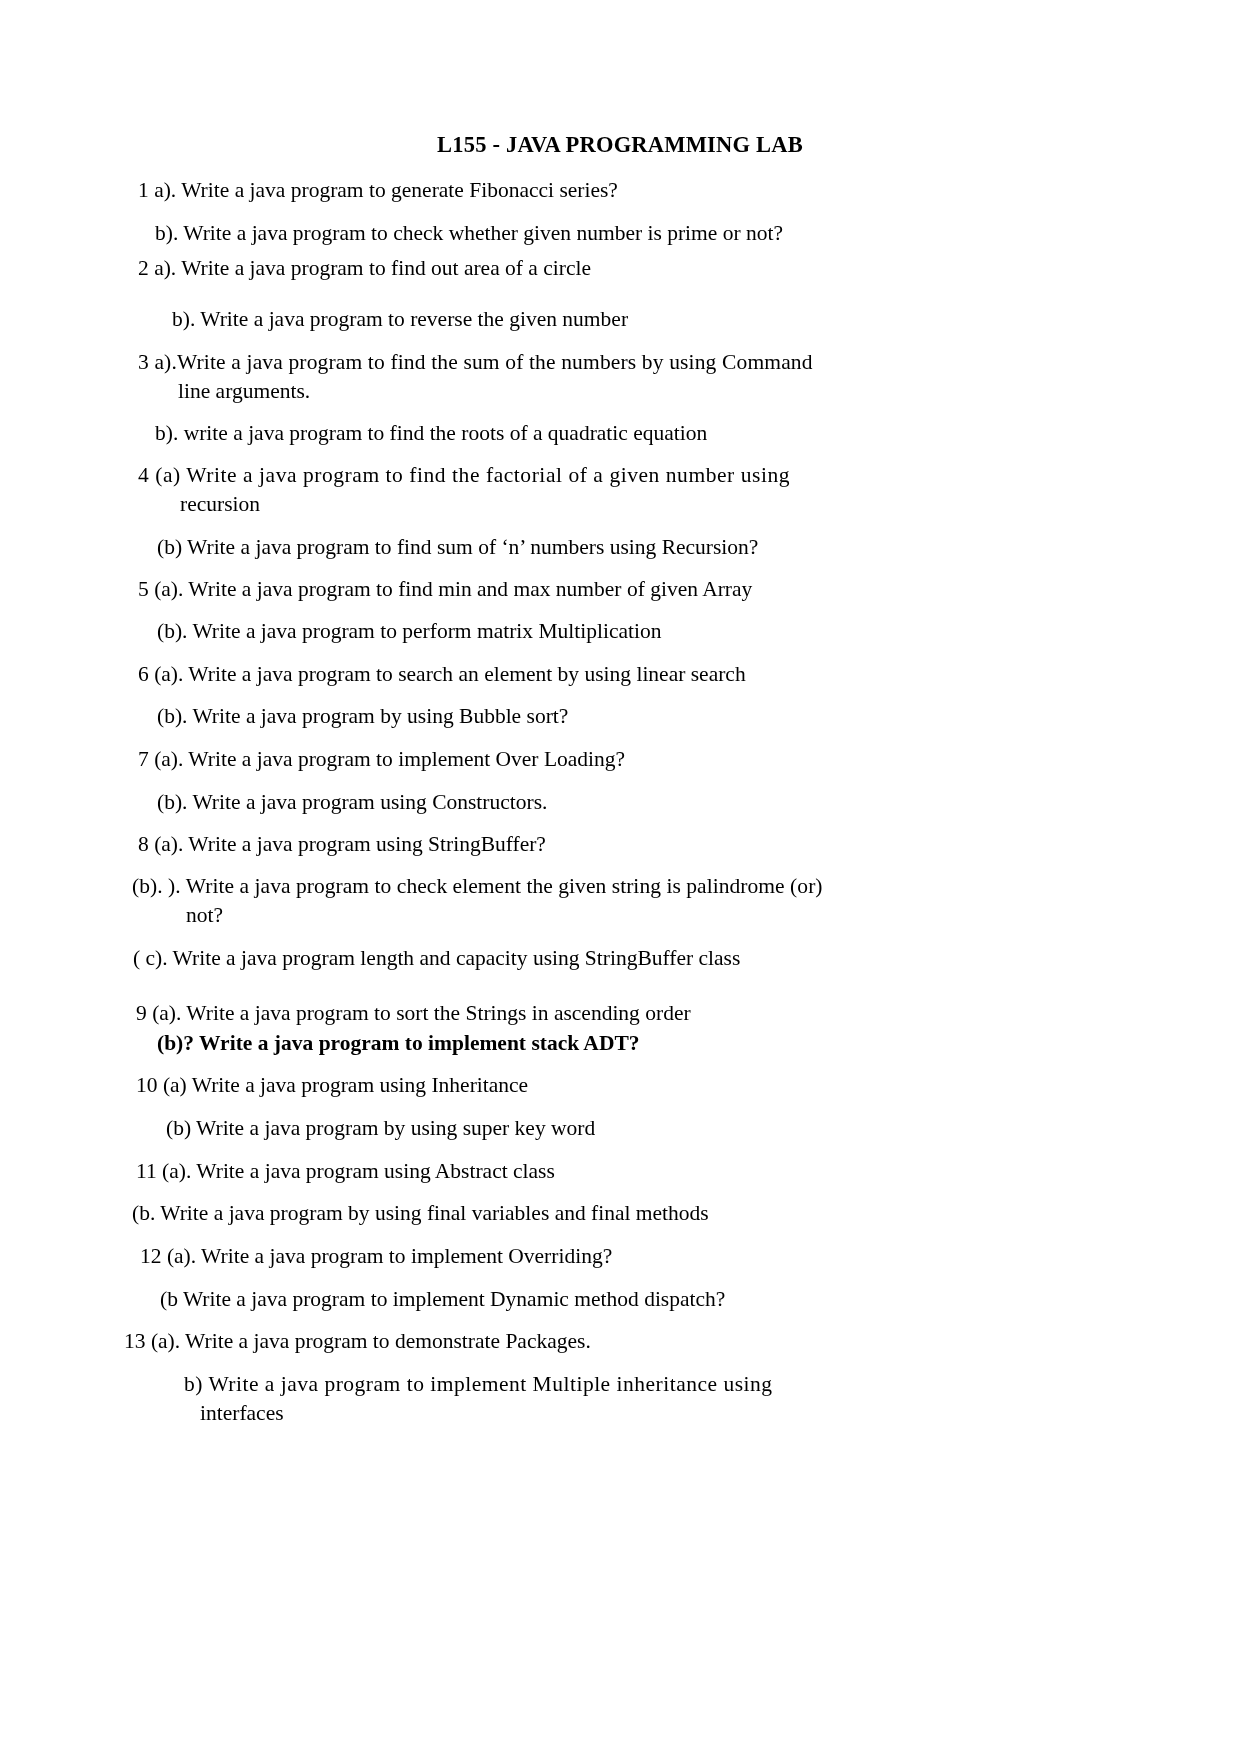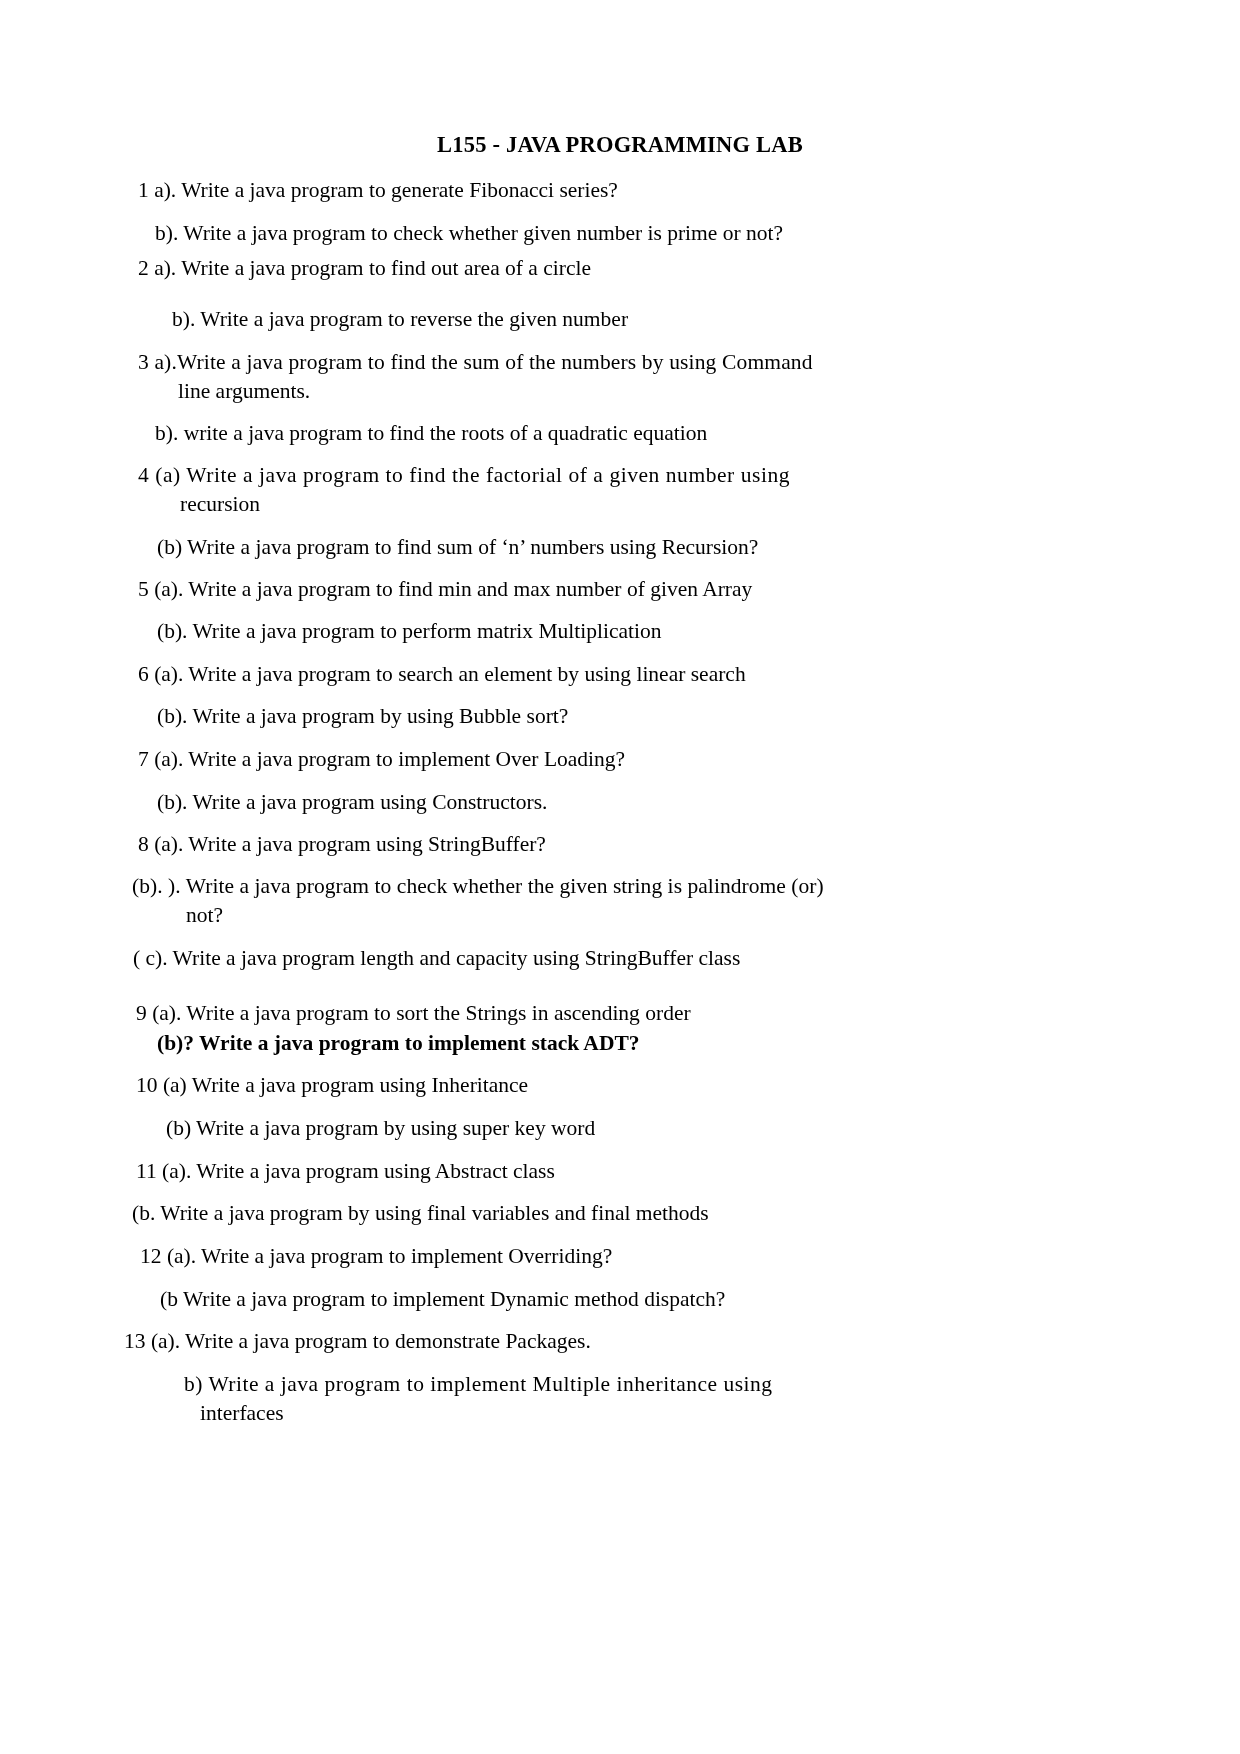--- a/index.html
+++ b/index.html
@@ -69,21 +69,21 @@
   <div class="qline" style="left:138px; top:660px;">6 (a). Write a java program to search an element by using linear search</div>
 
   <div class="qline" style="left:157px; top:702px;">(b). Write a java program by using Bubble sort?</div>
 
   <div class="qline" style="left:138px; top:745px;">7 (a). Write a java program  to implement Over Loading?</div>
 
   <div class="qline" style="left:157px; top:788px;">(b). Write a java program using Constructors.</div>
 
   <div class="qline" style="left:138px; top:830px;">8 (a).  Write a java program using StringBuffer?</div>
 
-  <div class="qline" style="left:132px; top:872px; letter-spacing:0.05px;">(b).  ).  Write  a  java  program  to  check  whether  the  given  string  is  palindrome  (or)</div>
+  <div class="qline" style="left:132px; top:872px; letter-spacing:0.05px;">(b).  ).  Write  a  java  program  to  check  element  the  given  string  is  palindrome  (or)</div>
 
   <div class="qline" style="left:186px; top:901px;">not?</div>
 
   <div class="qline" style="left:133px; top:944px;">( c).  Write a java program length and capacity using StringBuffer class</div>
 
   <div class="qline" style="left:136px; top:986px;margin-top:13px;">9 (a). Write a java program  to sort the Strings in ascending order</div>
 
   <div class="qline" style="left:157px; top:1029px;font-weight:bold;">(b)? Write a java program to implement stack ADT?</div>
 
   <div class="qline" style="left:136px; top:1071px;">10 (a)  Write a java program using Inheritance</div>

